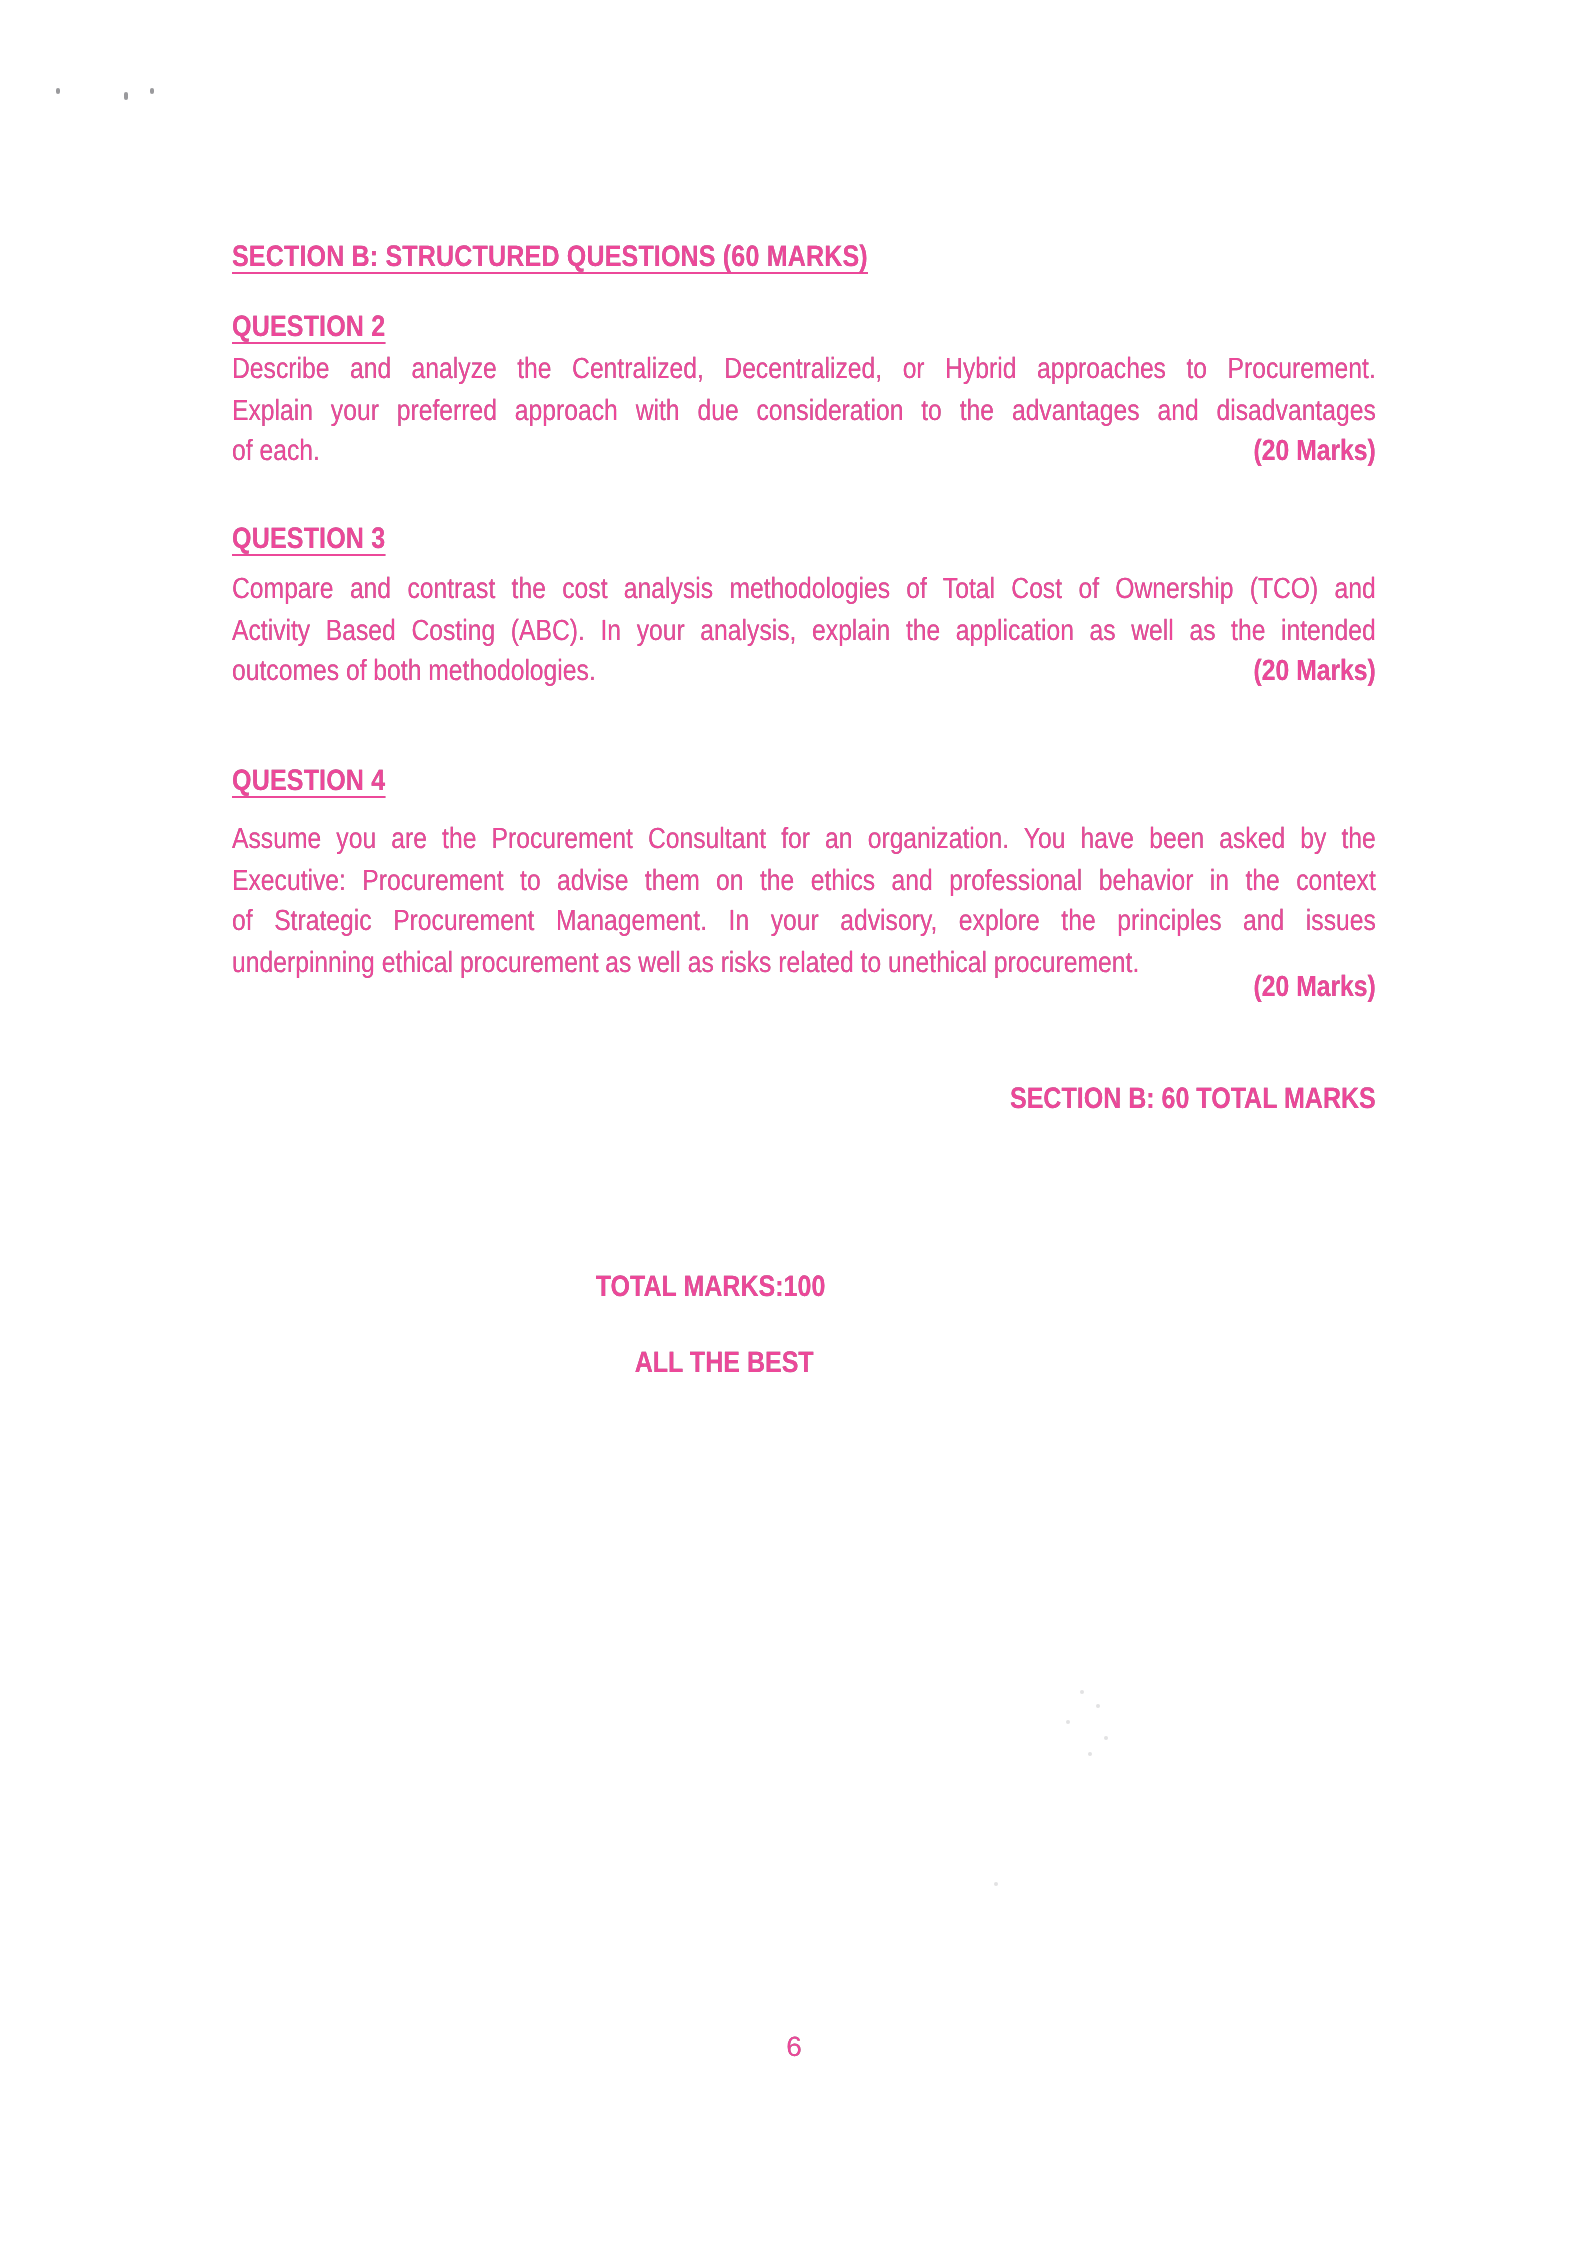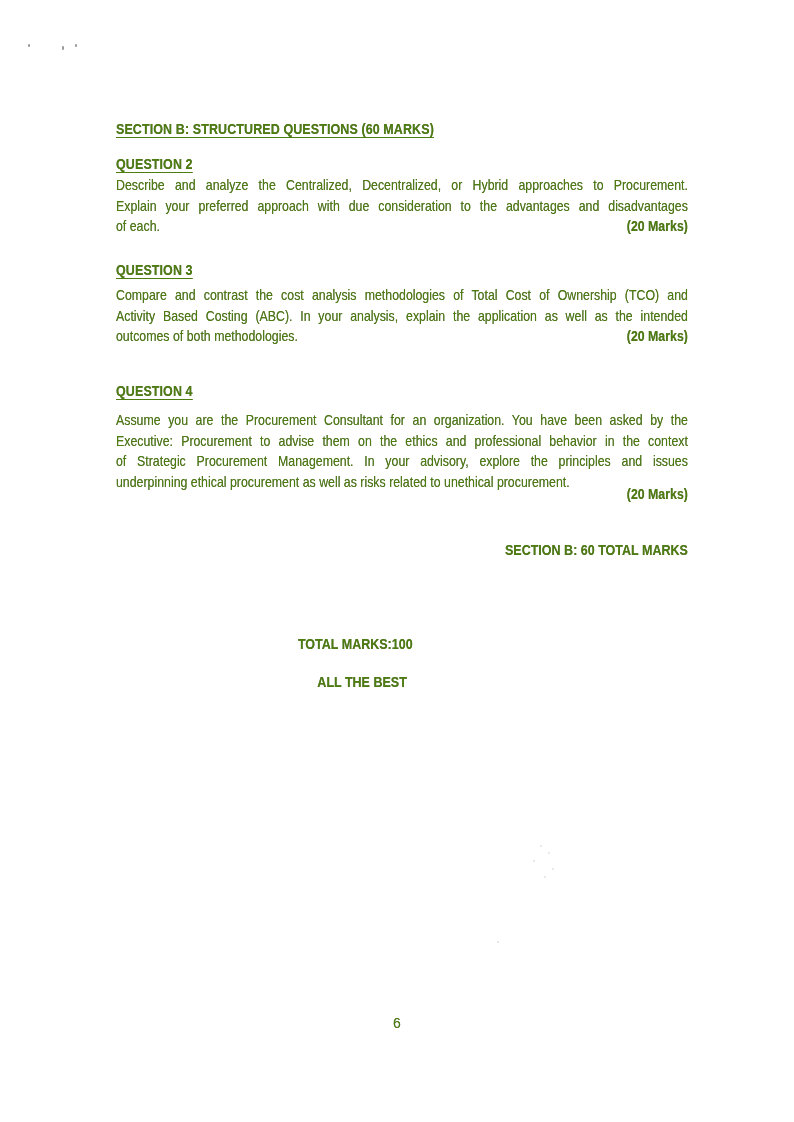--- a/index.html
+++ b/index.html
@@ -7,21 +7,21 @@
     padding: 0;
     background: #ffffff;
   }
   .page {
     position: relative;
     width: 794px;
     height: 1122px;
     background: #ffffff;
     overflow: hidden;
     font-family: "Liberation Sans", sans-serif;
-    color: #4d7c0f;
+    color: #ec4899;
     text-shadow: 0 0 0.3px rgba(30,30,34,0.55);
   }
   
   .content {
     position: absolute;
     left: 116px;
     top: 0;
     width: 676px;
     transform: scaleX(0.846);
     transform-origin: 0 0;

